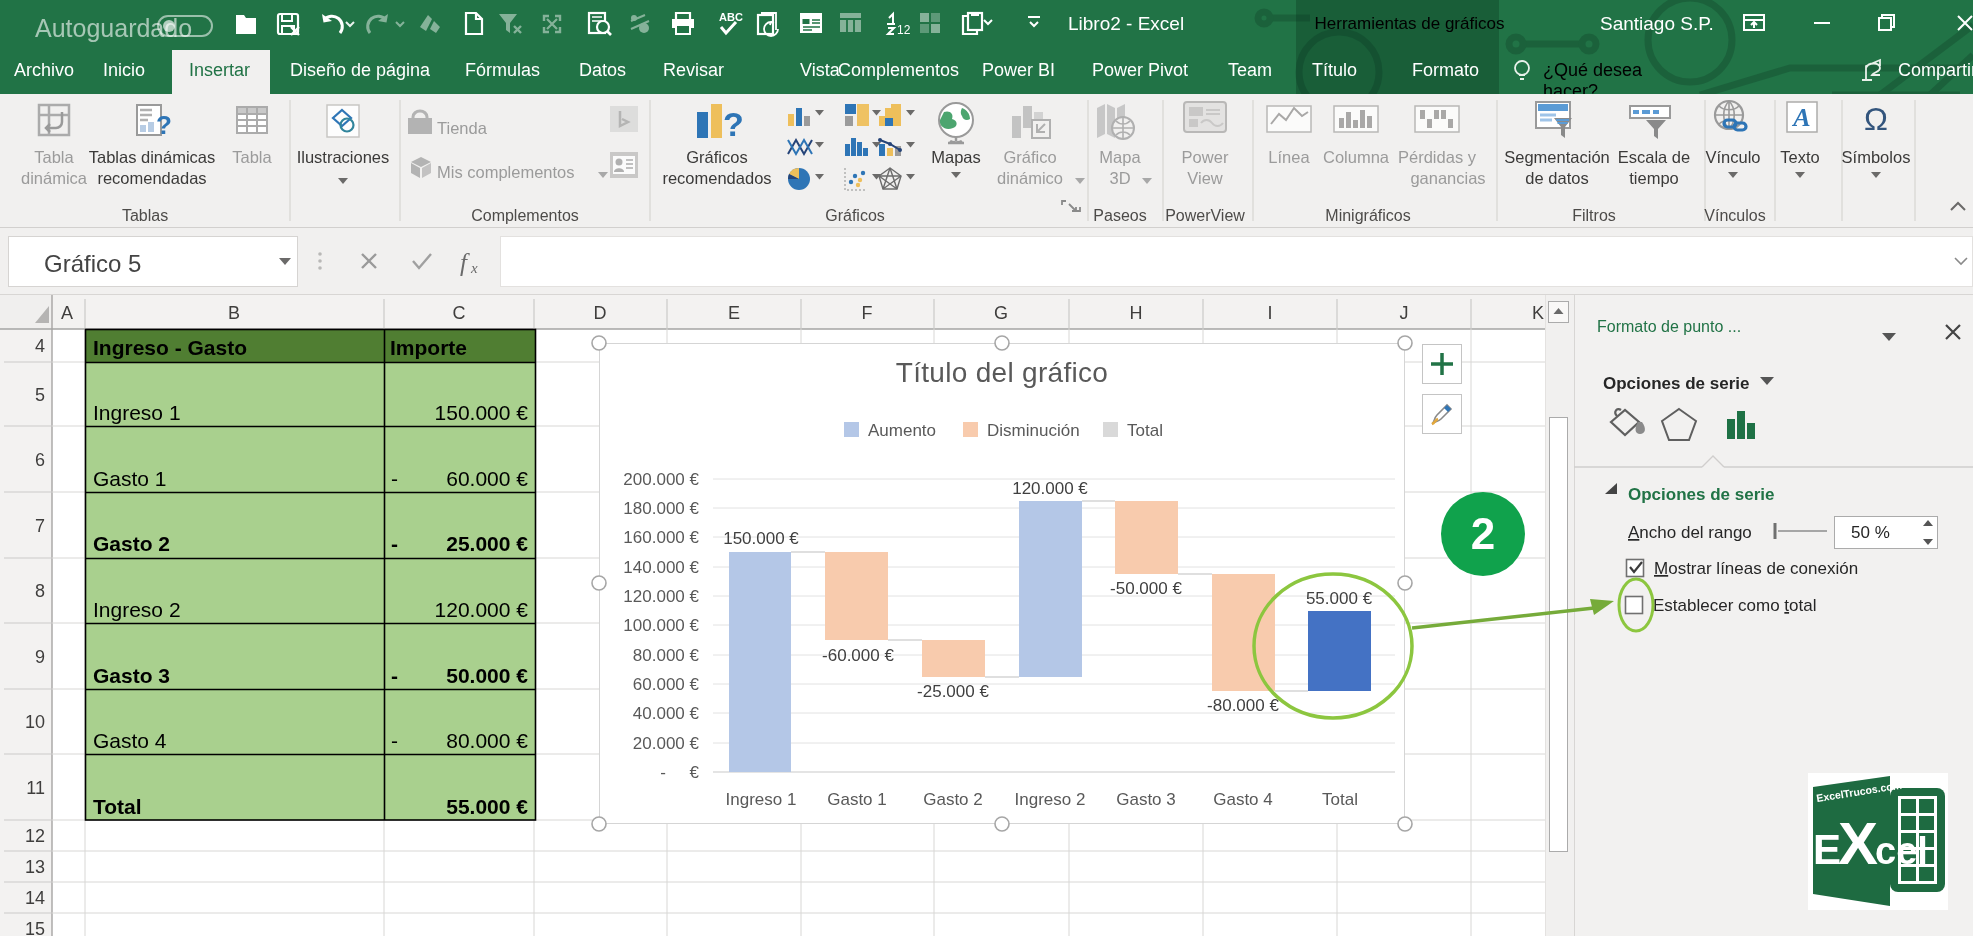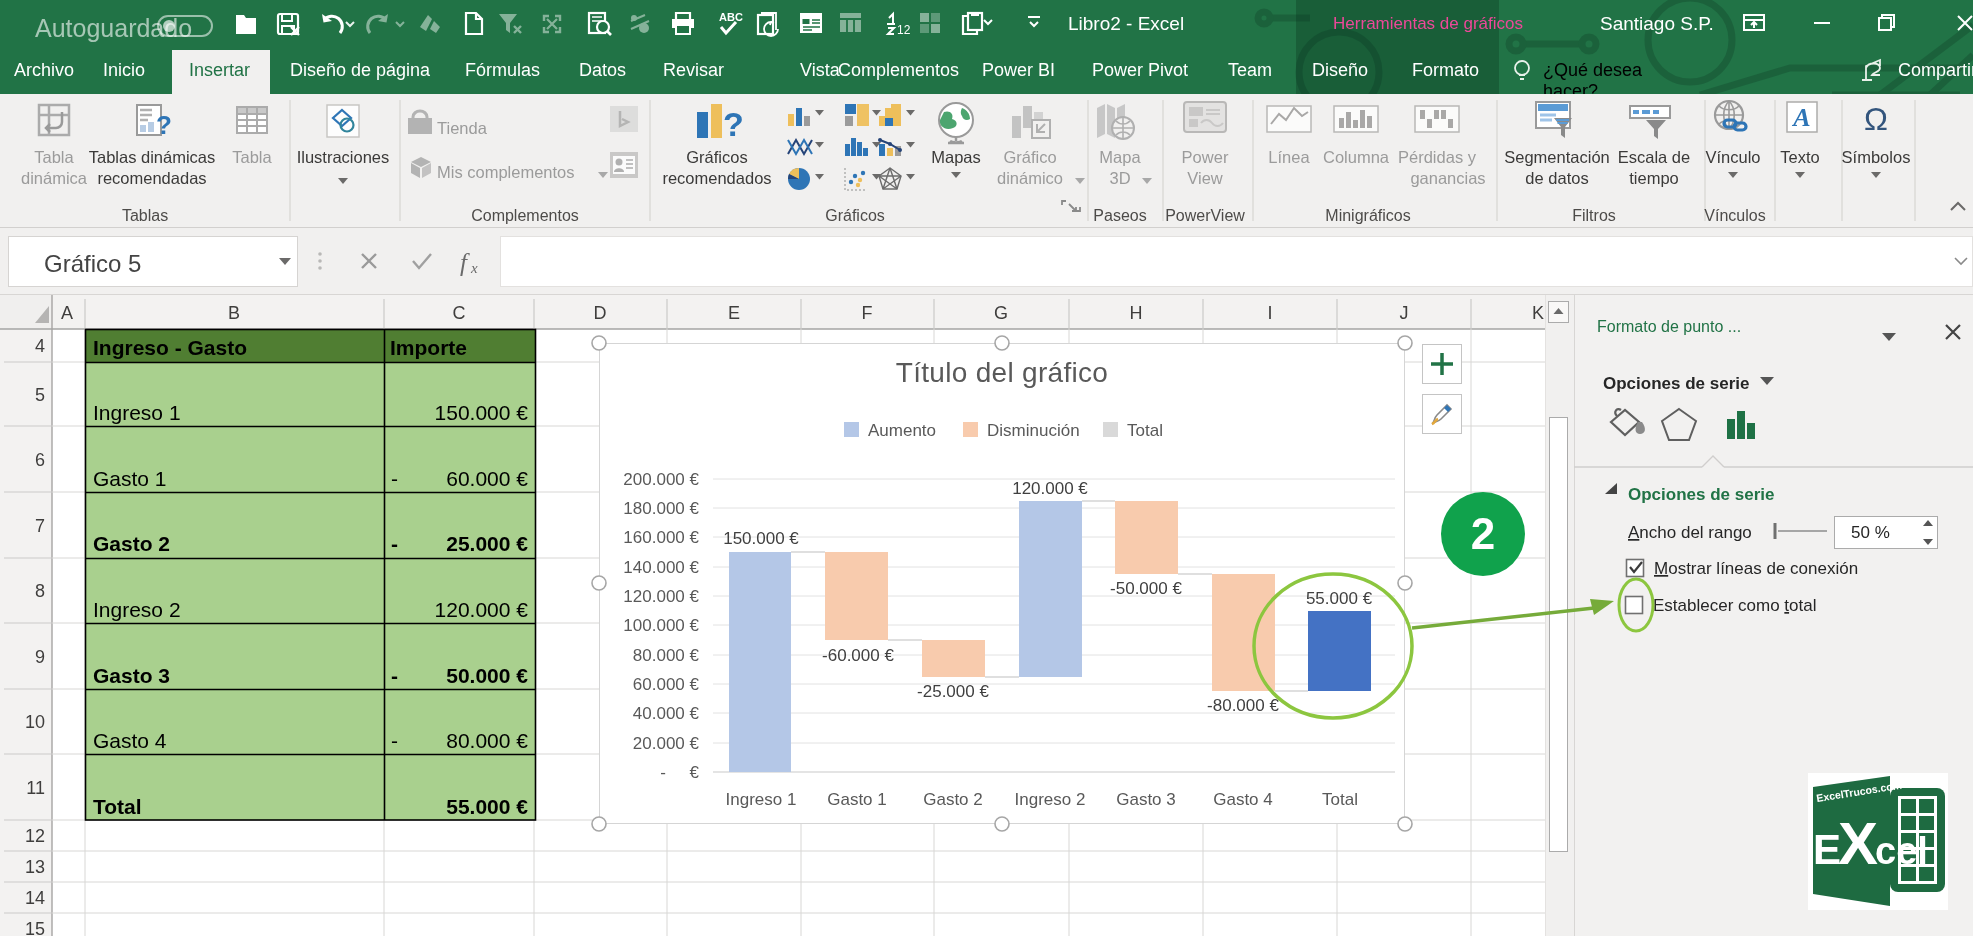--- a/index.html
+++ b/index.html
@@ -120,21 +120,21 @@
         <path d="M10 1 h8 v3 h-8 z" fill="#fff" stroke="none"></path>
         <path d="M23 8 l4 4 l4 -4" stroke-width="2"></path>
       </g>
 <g transform="translate(1027,16)">
         <path d="M1 1 H13 M3 6 L7 10 L11 6" stroke-width="2"></path>
       </g>
 </g>
 </svg>
 
 <div class="abs tb-txt" style="left:1068px;top:13px;width:120px;text-align:left">Libro2  -  Excel</div>
-<div class="abs tb-txt" style="left:1296px;top:14px;width:227px;text-align:right;color:#ec4899;font-size:17px;white-space:nowrap">Herramientas de gráficos</div>
+<div class="abs tb-txt" style="left:1296px;top:14px;width:227px;text-align:center;color:#000000;font-size:17px;white-space:nowrap">Herramientas de gráficos</div>
 <div class="abs tb-txt" style="left:1600px;top:13px">Santiago S.P.</div>
 
 <svg class="abs" style="left:1730px;top:0" width="243" height="47" viewBox="0 0 243 47">
 <g stroke="#fff" fill="none" stroke-width="2">
 <rect x="14" y="15" width="20" height="15"></rect>
       <path d="M14 20 H34 M24 28 V22 M21 25 L24 22 L27 25"></path>
 <path d="M84 23 H100"></path>
 <rect x="149" y="18" width="12" height="12"></rect>
       <path d="M152 18 V15 H164 V27 H161"></path>
 <path d="M228 16 L242 30 M242 16 L228 30"></path>
@@ -148,21 +148,21 @@
 <span class="abs" style="left:189px;color:#217346">Insertar</span>
 <span class="abs" style="left:290px">Diseño de página</span>
 <span class="abs" style="left:465px">Fórmulas</span>
 <span class="abs" style="left:579px">Datos</span>
 <span class="abs" style="left:663px">Revisar</span>
 <span class="abs" style="left:800px">Vista</span>
 <span class="abs" style="left:838px">Complementos</span>
 <span class="abs" style="left:982px">Power BI</span>
 <span class="abs" style="left:1092px">Power Pivot</span>
 <span class="abs" style="left:1228px">Team</span>
-<span class="abs" style="left:1312px">Diseño</span>
+<span class="abs" style="left:1312px">Título</span>
 <span class="abs" style="left:1412px">Formato</span>
 <span class="abs" style="left:1543px;color:#000000">¿Qué desea hacer?</span>
 <span class="abs" style="left:1898px">Compartir</span>
 </div>
 <svg class="abs" style="left:1510px;top:58px" width="390" height="36" viewBox="0 0 390 36">
 <g stroke="#e8f1ea" fill="none" stroke-width="1.8">
 <circle cx="12" cy="10" r="7"></circle>
       <path d="M9 17 h6 M10 21 h4"></path>
 <path d="M352 22 V8 l14 -6 v6 M358 22 h-10 M352 10 c2 -6 14 -6 14 0 c0 4 -6 4 -8 7 l8 0" transform="translate(4,0)"></path>
 </g>

